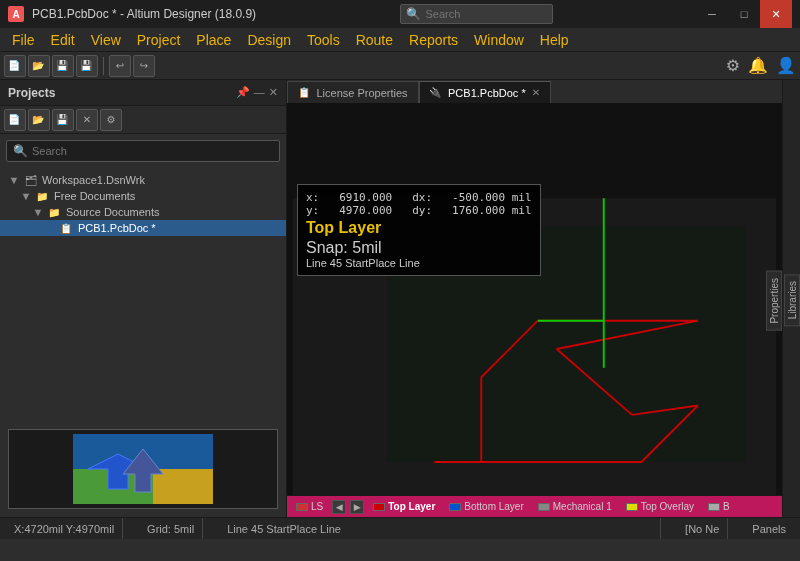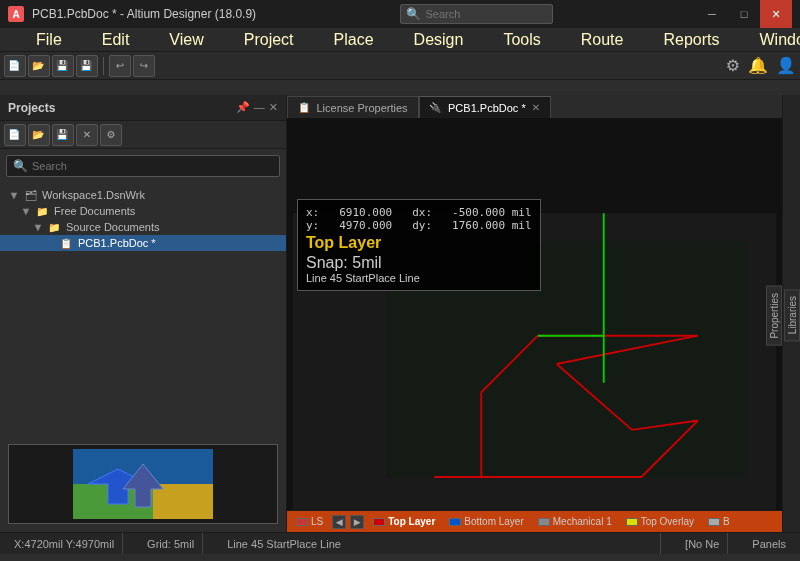--- a/index.html
+++ b/index.html
@@ -60,23 +60,22 @@
       display: flex;
       align-items: center;
       padding: 0 4px;
       border-bottom: 1px solid #1a1a1a;
     }
     #menubar .menu-item {
       padding: 0 8px;
       height: 24px;
       display: flex; align-items: center;
       cursor: pointer;
-      font-size: 16px;
-      color: #fef9c3;
-      margin-left: 24px;
+      font-size: 14px;
+      color: #eab308;
     }
 
     
     #toolbar {
       height: 28px;
       background: #2b2b2b;
       display: flex;
       align-items: center;
       padding: 0 4px;
       gap: 2px;
@@ -300,21 +299,21 @@
       border-right: 1px solid #444;
       height: 100%;
       display: flex;
       align-items: center;
     }
     .status-section:last-child { border-right: none; justify-content: flex-end; }
 
     
     #layer-bar {
       height: 22px;
-      background: #c2410c;
+      background: #be185d;
       display: flex;
       align-items: center;
       padding: 0 4px;
       gap: 4px;
       border-top: 1px solid #1a1a1a;
       font-size: 11px;
       overflow: hidden;
     }
     .layer-nav-btn {
       width: 14px; height: 14px;
@@ -334,21 +333,20 @@
       width: 12px; height: 8px;
       border: 1px solid #666;
     }
     .layer-chip.active .layer-name-text { font-weight: bold; color: #fff; }
 
     
     #content-area {
       display: flex;
       flex: 1;
       height: 437px;
-      margin-top: 15px;
     }
   </style>
 </head>
 <body>
 
 <div id="titlebar">
   <div class="title-left">
     <div class="app-icon">A</div>
     <span class="title-text">PCB1.PcbDoc * - Altium Designer (18.0.9)</span>
   </div>

